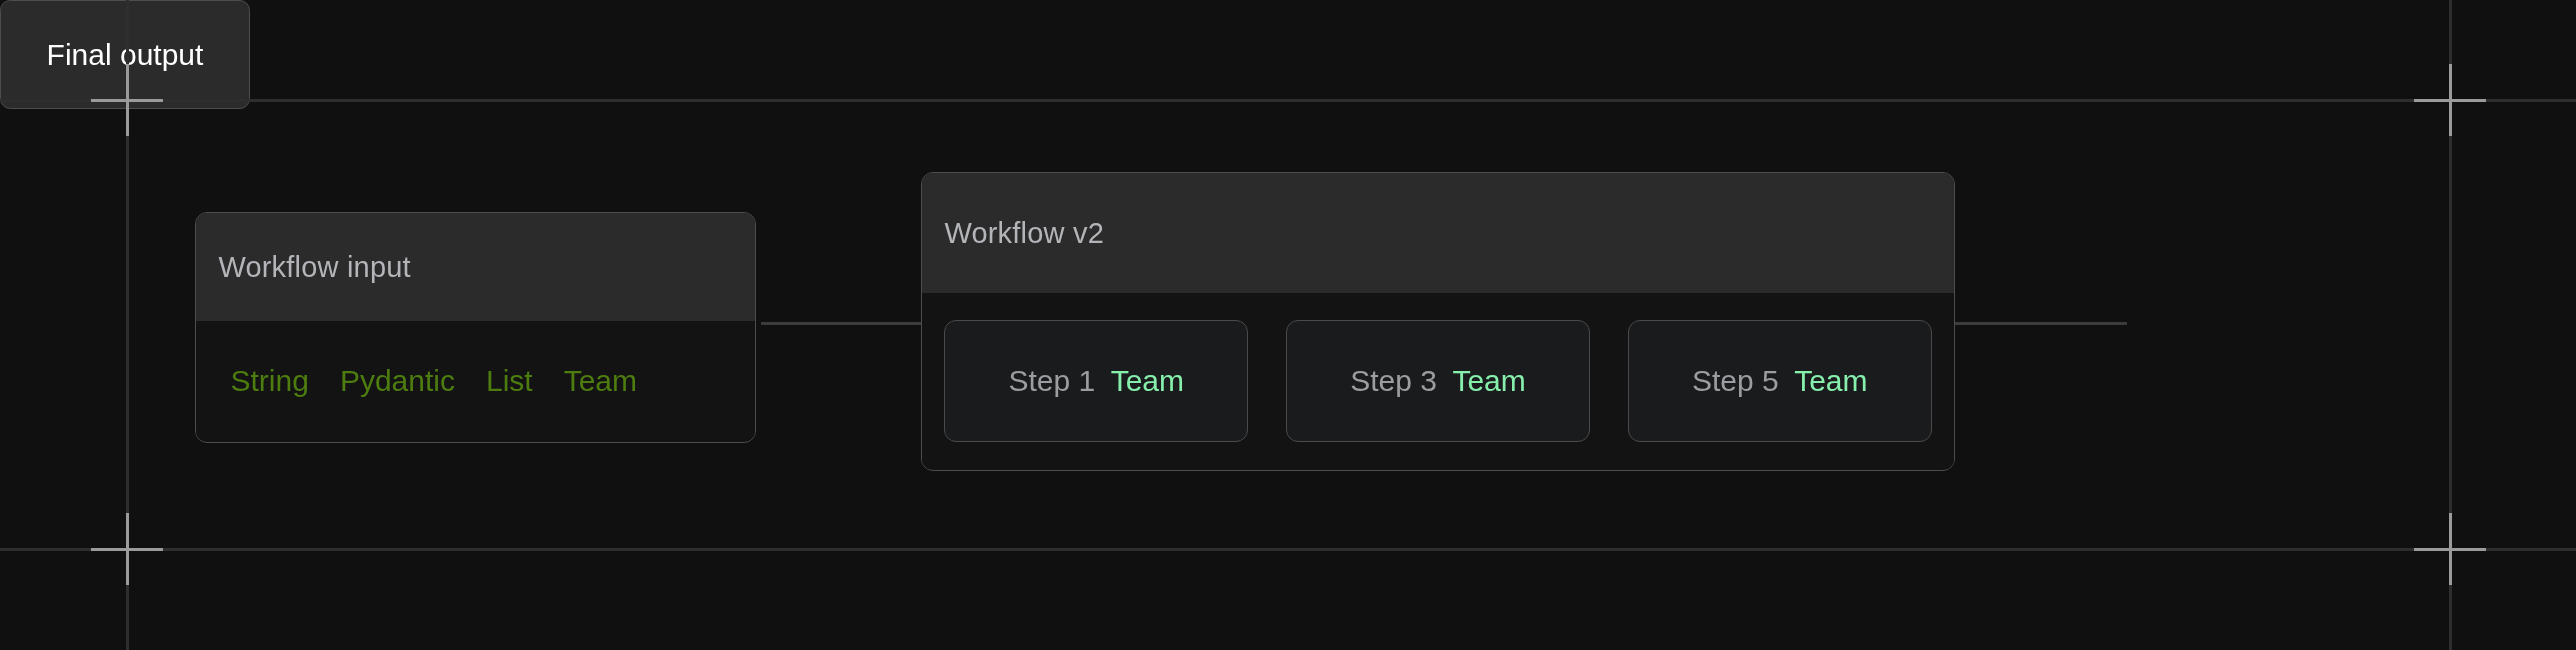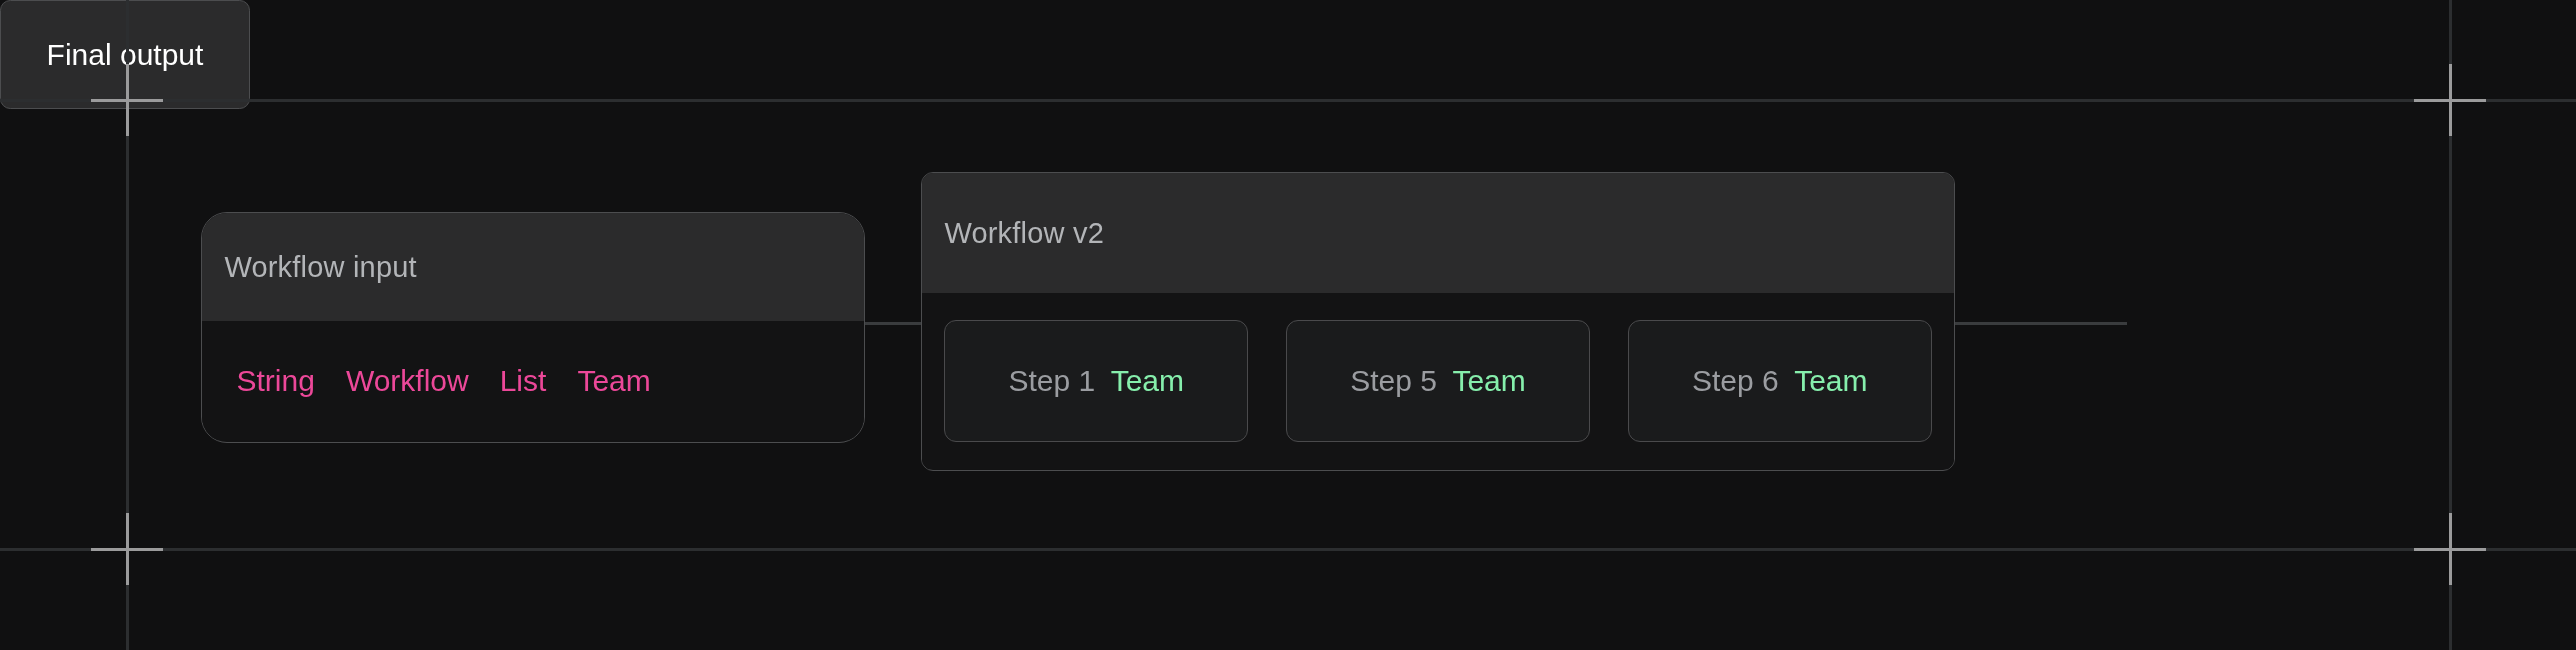--- a/index.html
+++ b/index.html
@@ -91,36 +91,35 @@
   }
   .node-body {
     box-sizing: border-box;
     background: #131314;
     display: flex;
     align-items: center;
   }
 
   
   #node-workflow-input {
-    left: 201px;
+    left: 195px;
     top: 212px;
-    width: 664px;
+    width: 561px;
     height: 231px;
-    border-radius: 26px;
   }
   #node-workflow-input .node-header {
     height: 108px;
   }
   #node-workflow-input .node-body {
     height: 119px;
     padding: 0 19px;
     gap: 0px;
   }
   .type-chip {
-    color: #ec4899;
+    color: #4d7c0f;
     font-size: 30px;
     white-space: nowrap;
     padding: 5.2px 15.5px;
     border-radius: 6.9px;
   }
 
   
   #node-workflow-v2 {
     left: 921px;
     top: 172px;
@@ -198,43 +197,43 @@
 
   <div class="edge" style="left:761px;  top:322px; width:162px;"></div>
   <div class="edge" style="left:1953px; top:322px; width:174px;"></div>
 
   <div class="node" id="node-workflow-input">
     <div class="node-header">
       <span class="node-header-title">Workflow input</span>
     </div>
     <div class="node-body">
       <span class="type-chip">String</span>
-      <span class="type-chip">Workflow</span>
+      <span class="type-chip">Pydantic</span>
       <span class="type-chip">List</span>
       <span class="type-chip">Team</span>
     </div>
   </div>
 
   <div class="node" id="node-workflow-v2">
     <div class="node-header">
       <span class="node-header-title">Workflow v2</span>
     </div>
     <div class="node-body">
       <div class="step-box">
         <span class="step-label">Step 1</span>
         <span class="step-kind">Team</span>
       </div>
       <div class="step-box">
+        <span class="step-label">Step 3</span>
+        <span class="step-kind">Team</span>
+      </div>
+      <div class="step-box">
         <span class="step-label">Step 5</span>
         <span class="step-kind">Team</span>
       </div>
-      <div class="step-box">
-        <span class="step-label">Step 6</span>
-        <span class="step-kind">Team</span>
-      </div>
     </div>
   </div>
 
   <div id="node-final-output">
     <span class="final-output-label">Final output</span>
   </div>
 
 </div>
 
 

